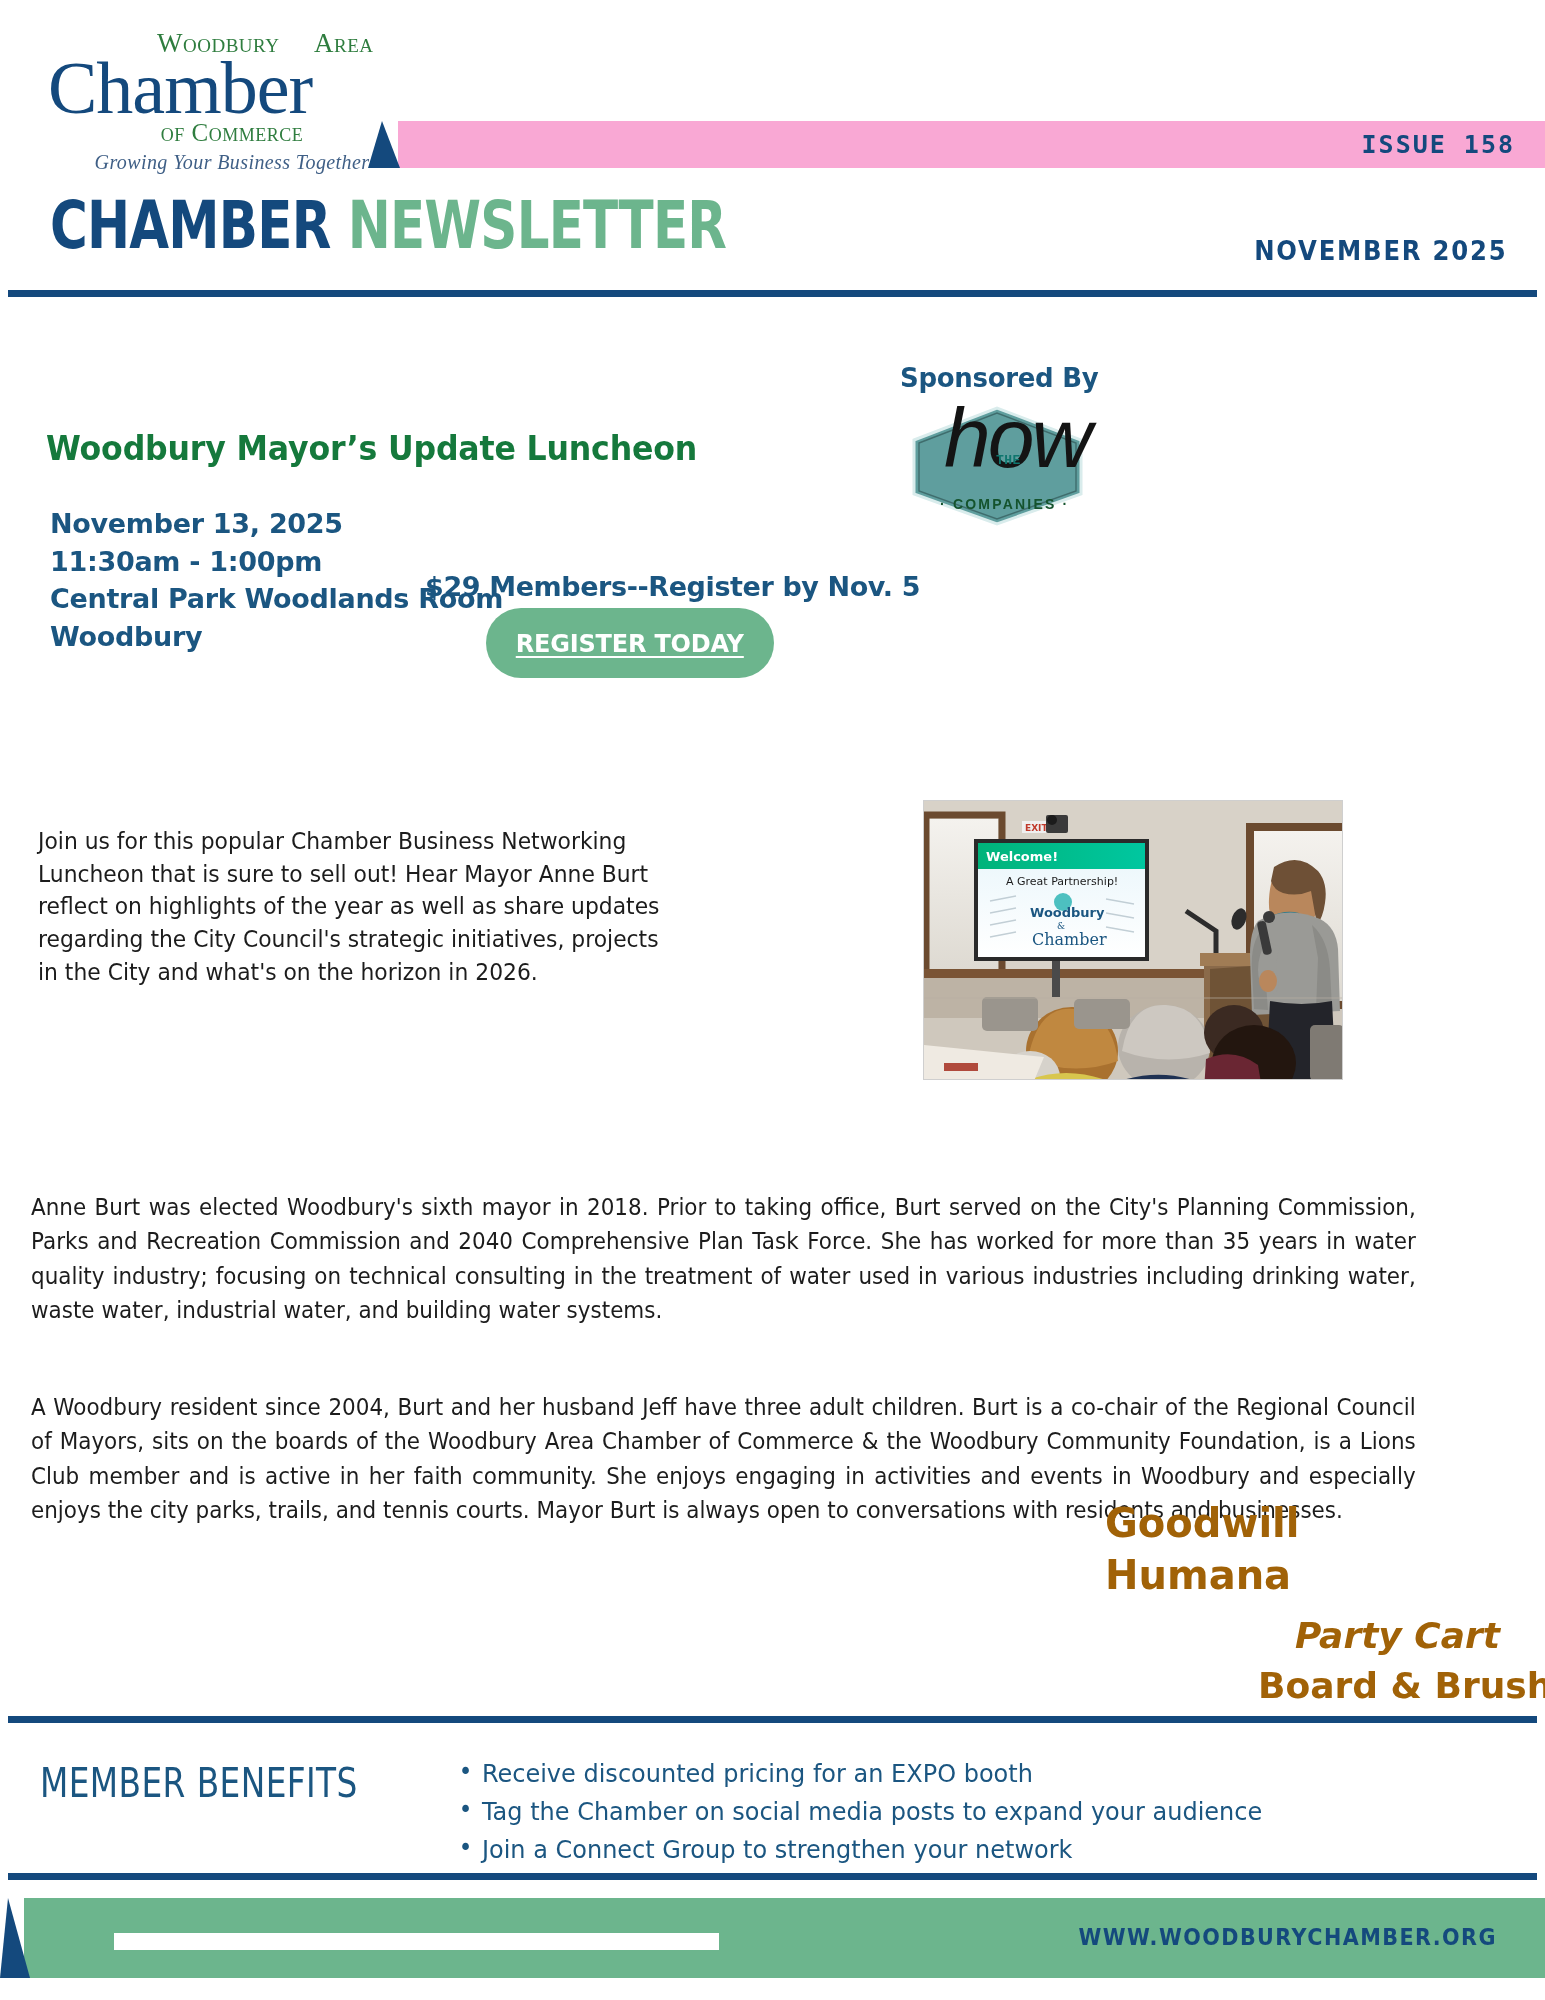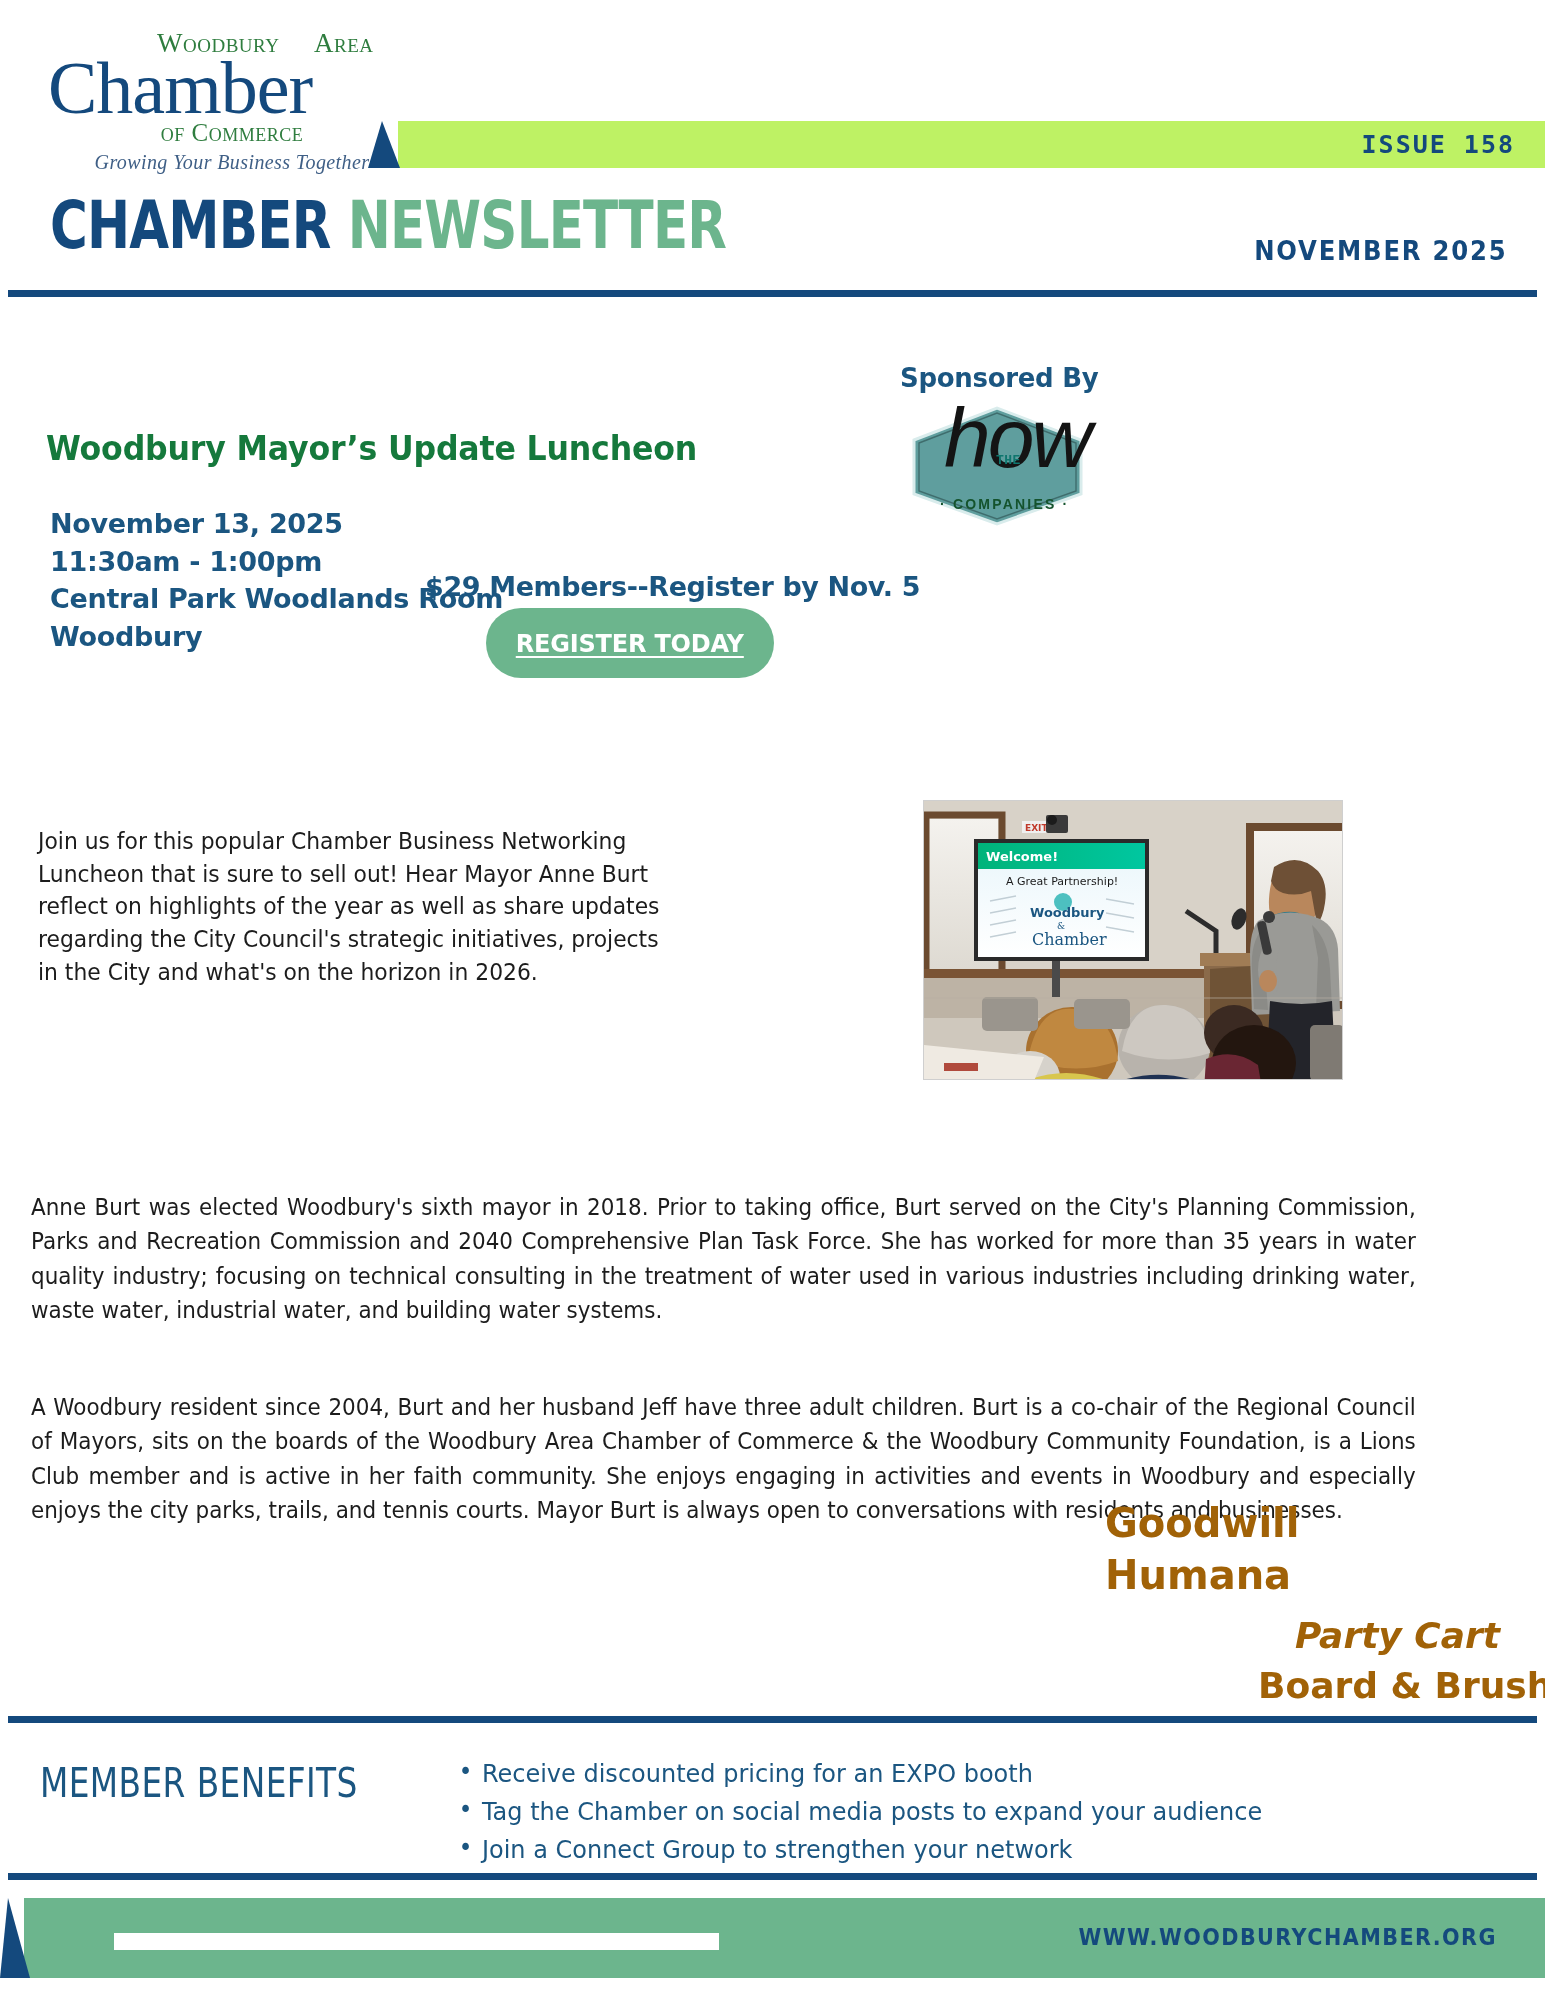--- a/index.html
+++ b/index.html
@@ -92,21 +92,21 @@
     top: 121px;
     width: 1177px;
     height: 47px;
   }
   .issue-bar {
     position: absolute;
     left: 30px;
     top: 0;
     width: 1147px;
     height: 47px;
-    background: #bef264;
+    background: #f9a8d4;
   }
   .issue-tri {
     position: absolute;
     left: 0;
     top: 0;
     width: 0;
     height: 0;
     border-left: 14px solid transparent;
     border-right: 18px solid transparent;
     border-bottom: 47px solid #14497d;

